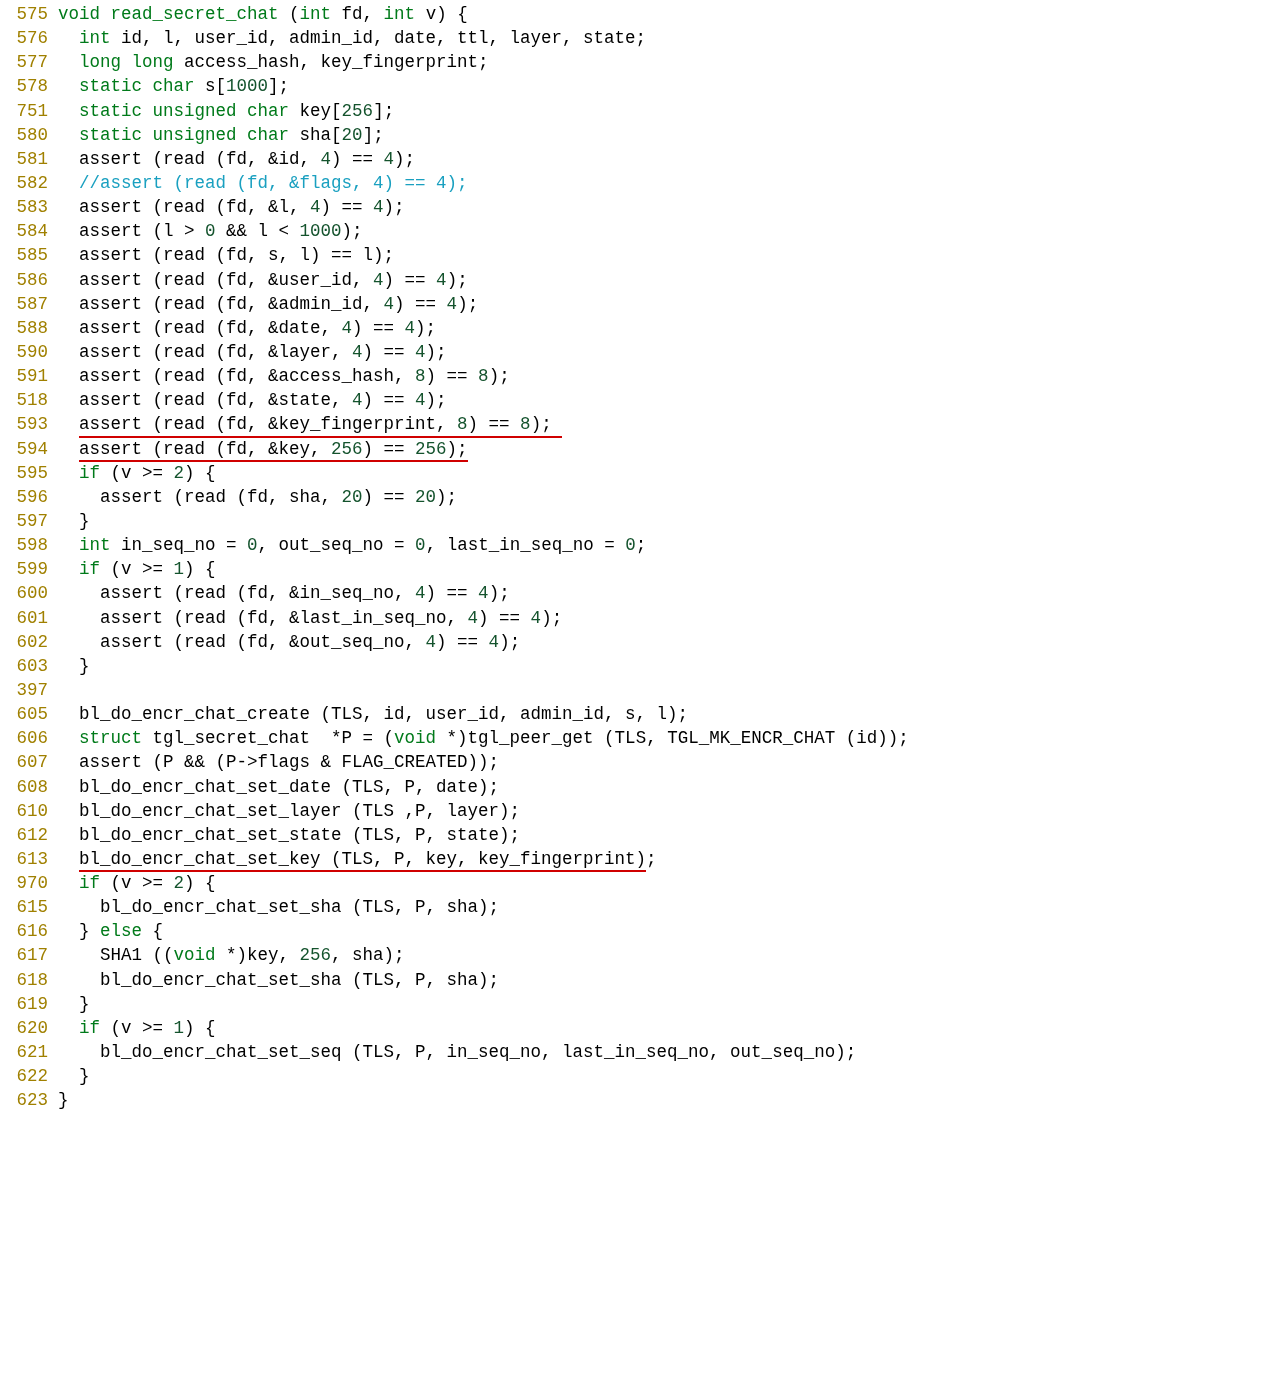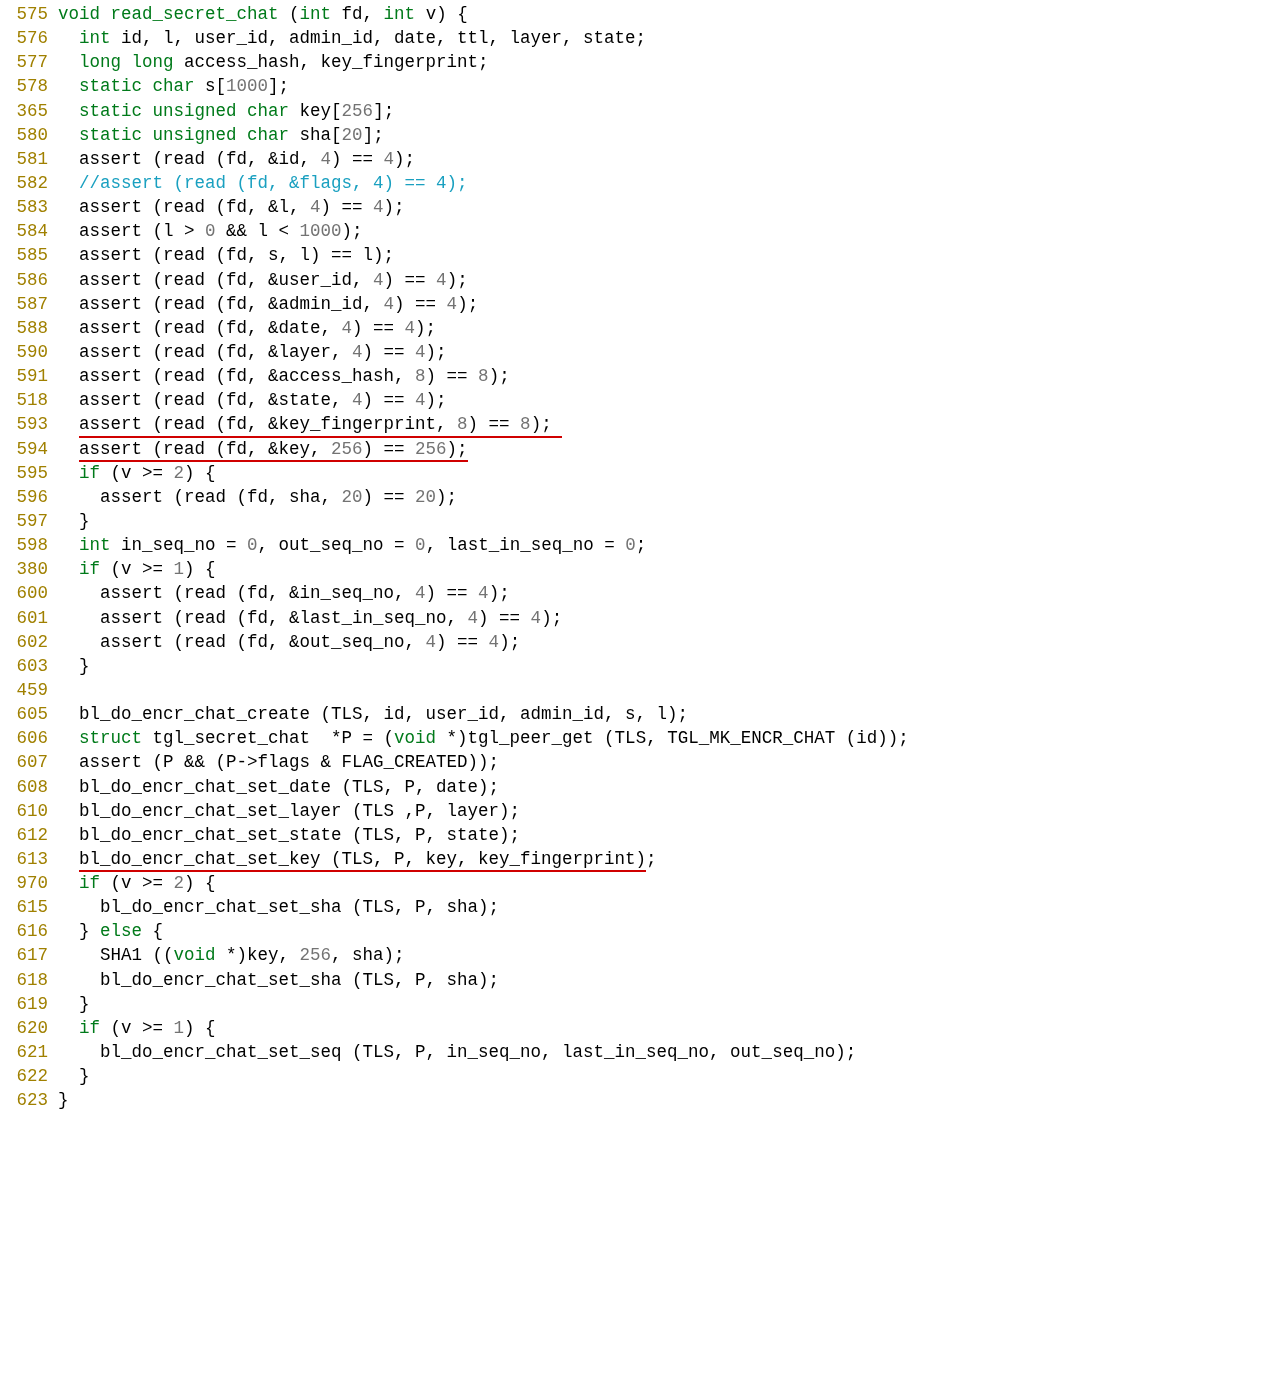--- a/index.html
+++ b/index.html
@@ -28,62 +28,62 @@
     color: #a08000;
     padding-right: 10px;
     flex-shrink: 0;
     user-select: none;
   }
   .code {
     position: relative;
   }
   .k  { color: #007a1a; text-align: right; }
   .n  { color: #000; }
-  .nm { color: #737373; margin-top: 24px; } 
+  .nm { color: #14532d; margin-top: 24px; } 
   .cm { color: #1aa0c0; }
   .underline {
     position: absolute;
     height: 2px;
     background: #d00000;
     bottom: -1px;
   }
 </style>
 </head>
 <body>
 
 <div class="code-container" id="code-root">
     <div class="code-line"><span class="lineno">575</span><span class="code"><span class="k">void</span><span class="n"> </span><span class="k">read_secret_chat</span><span class="n"> (</span><span class="k">int</span><span class="n"> fd, </span><span class="k">int</span><span class="n"> v) {</span></span></div>
     <div class="code-line"><span class="lineno">576</span><span class="code"><span>  </span><span class="k">int</span><span class="n"> id, l, user_id, admin_id, date, ttl, layer, state;</span></span></div>
     <div class="code-line"><span class="lineno">577</span><span class="code"><span>  </span><span class="k">long</span><span class="n"> </span><span class="k">long</span><span class="n"> access_hash, key_fingerprint;</span></span></div>
     <div class="code-line"><span class="lineno">578</span><span class="code"><span>  </span><span class="k">static</span><span class="n"> </span><span class="k">char</span><span class="n"> s[</span><span class="nm">1000</span><span class="n">];</span></span></div>
-    <div class="code-line"><span class="lineno">365</span><span class="code"><span>  </span><span class="k">static</span><span class="n"> </span><span class="k">unsigned</span><span class="n"> </span><span class="k">char</span><span class="n"> key[</span><span class="nm">256</span><span class="n">];</span></span></div>
+    <div class="code-line"><span class="lineno">751</span><span class="code"><span>  </span><span class="k">static</span><span class="n"> </span><span class="k">unsigned</span><span class="n"> </span><span class="k">char</span><span class="n"> key[</span><span class="nm">256</span><span class="n">];</span></span></div>
     <div class="code-line"><span class="lineno">580</span><span class="code"><span>  </span><span class="k">static</span><span class="n"> </span><span class="k">unsigned</span><span class="n"> </span><span class="k">char</span><span class="n"> sha[</span><span class="nm">20</span><span class="n">];</span></span></div>
     <div class="code-line"><span class="lineno">581</span><span class="code"><span>  </span><span class="n">assert (read (fd, &amp;id, </span><span class="nm">4</span><span class="n">) == </span><span class="nm">4</span><span class="n">);</span></span></div>
     <div class="code-line"><span class="lineno">582</span><span class="code"><span>  </span><span class="cm">//assert (read (fd, &amp;flags, 4) == 4);</span></span></div>
     <div class="code-line"><span class="lineno">583</span><span class="code"><span>  </span><span class="n">assert (read (fd, &amp;l, </span><span class="nm">4</span><span class="n">) == </span><span class="nm">4</span><span class="n">);</span></span></div>
     <div class="code-line"><span class="lineno">584</span><span class="code"><span>  </span><span class="n">assert (l &gt; </span><span class="nm">0</span><span class="n"> &amp;&amp; l &lt; </span><span class="nm">1000</span><span class="n">);</span></span></div>
     <div class="code-line"><span class="lineno">585</span><span class="code"><span>  </span><span class="n">assert (read (fd, s, l) == l);</span></span></div>
     <div class="code-line"><span class="lineno">586</span><span class="code"><span>  </span><span class="n">assert (read (fd, &amp;user_id, </span><span class="nm">4</span><span class="n">) == </span><span class="nm">4</span><span class="n">);</span></span></div>
     <div class="code-line"><span class="lineno">587</span><span class="code"><span>  </span><span class="n">assert (read (fd, &amp;admin_id, </span><span class="nm">4</span><span class="n">) == </span><span class="nm">4</span><span class="n">);</span></span></div>
     <div class="code-line"><span class="lineno">588</span><span class="code"><span>  </span><span class="n">assert (read (fd, &amp;date, </span><span class="nm">4</span><span class="n">) == </span><span class="nm">4</span><span class="n">);</span></span></div>
     <div class="code-line"><span class="lineno">590</span><span class="code"><span>  </span><span class="n">assert (read (fd, &amp;layer, </span><span class="nm">4</span><span class="n">) == </span><span class="nm">4</span><span class="n">);</span></span></div>
     <div class="code-line"><span class="lineno">591</span><span class="code"><span>  </span><span class="n">assert (read (fd, &amp;access_hash, </span><span class="nm">8</span><span class="n">) == </span><span class="nm">8</span><span class="n">);</span></span></div>
     <div class="code-line"><span class="lineno">518</span><span class="code"><span>  </span><span class="n">assert (read (fd, &amp;state, </span><span class="nm">4</span><span class="n">) == </span><span class="nm">4</span><span class="n">);</span></span></div>
     <div class="code-line"><span class="lineno">593</span><span class="code"><span>  </span><span class="n">assert (read (fd, &amp;key_fingerprint, </span><span class="nm">8</span><span class="n">) == </span><span class="nm">8</span><span class="n">);</span><span class="underline" style="left: 21.0063px; width: 483.144px;"></span></span></div>
     <div class="code-line"><span class="lineno">594</span><span class="code"><span>  </span><span class="n">assert (read (fd, &amp;key, </span><span class="nm">256</span><span class="n">) == </span><span class="nm">256</span><span class="n">);</span><span class="underline" style="left: 21.0063px; width: 388.616px;"></span></span></div>
     <div class="code-line"><span class="lineno">595</span><span class="code"><span>  </span><span class="k">if</span><span class="n"> (v &gt;= </span><span class="nm">2</span><span class="n">) {</span></span></div>
     <div class="code-line"><span class="lineno">596</span><span class="code"><span>    </span><span class="n">assert (read (fd, sha, </span><span class="nm">20</span><span class="n">) == </span><span class="nm">20</span><span class="n">);</span></span></div>
     <div class="code-line"><span class="lineno">597</span><span class="code"><span>  </span><span class="n">}</span></span></div>
     <div class="code-line"><span class="lineno">598</span><span class="code"><span>  </span><span class="k">int</span><span class="n"> in_seq_no = </span><span class="nm">0</span><span class="n">, out_seq_no = </span><span class="nm">0</span><span class="n">, last_in_seq_no = </span><span class="nm">0</span><span class="n">;</span></span></div>
-    <div class="code-line"><span class="lineno">380</span><span class="code"><span>  </span><span class="k">if</span><span class="n"> (v &gt;= </span><span class="nm">1</span><span class="n">) {</span></span></div>
+    <div class="code-line"><span class="lineno">599</span><span class="code"><span>  </span><span class="k">if</span><span class="n"> (v &gt;= </span><span class="nm">1</span><span class="n">) {</span></span></div>
     <div class="code-line"><span class="lineno">600</span><span class="code"><span>    </span><span class="n">assert (read (fd, &amp;in_seq_no, </span><span class="nm">4</span><span class="n">) == </span><span class="nm">4</span><span class="n">);</span></span></div>
     <div class="code-line"><span class="lineno">601</span><span class="code"><span>    </span><span class="n">assert (read (fd, &amp;last_in_seq_no, </span><span class="nm">4</span><span class="n">) == </span><span class="nm">4</span><span class="n">);</span></span></div>
     <div class="code-line"><span class="lineno">602</span><span class="code"><span>    </span><span class="n">assert (read (fd, &amp;out_seq_no, </span><span class="nm">4</span><span class="n">) == </span><span class="nm">4</span><span class="n">);</span></span></div>
     <div class="code-line"><span class="lineno">603</span><span class="code"><span>  </span><span class="n">}</span></span></div>
-    <div class="code-line"><span class="lineno">459</span><span class="code"><span class="n"></span></span></div>
+    <div class="code-line"><span class="lineno">397</span><span class="code"><span class="n"></span></span></div>
     <div class="code-line"><span class="lineno">605</span><span class="code"><span>  </span><span class="n">bl_do_encr_chat_create (TLS, id, user_id, admin_id, s, l);</span></span></div>
     <div class="code-line"><span class="lineno">606</span><span class="code"><span>  </span><span class="k">struct</span><span class="n"> tgl_secret_chat  *P = (</span><span class="k">void</span><span class="n"> *)tgl_peer_get (TLS, TGL_MK_ENCR_CHAT (id));</span></span></div>
     <div class="code-line"><span class="lineno">607</span><span class="code"><span>  </span><span class="n">assert (P &amp;&amp; (P-&gt;flags &amp; FLAG_CREATED));</span></span></div>
     <div class="code-line"><span class="lineno">608</span><span class="code"><span>  </span><span class="n">bl_do_encr_chat_set_date (TLS, P, date);</span></span></div>
     <div class="code-line"><span class="lineno">610</span><span class="code"><span>  </span><span class="n">bl_do_encr_chat_set_layer (TLS ,P, layer);</span></span></div>
     <div class="code-line"><span class="lineno">612</span><span class="code"><span>  </span><span class="n">bl_do_encr_chat_set_state (TLS, P, state);</span></span></div>
     <div class="code-line"><span class="lineno">613</span><span class="code"><span>  </span><span class="n">bl_do_encr_chat_set_key (TLS, P, key, key_fingerprint);</span><span class="underline" style="left: 21.0063px; width: 567.169px;"></span></span></div>
     <div class="code-line"><span class="lineno">970</span><span class="code"><span>  </span><span class="k">if</span><span class="n"> (v &gt;= </span><span class="nm">2</span><span class="n">) {</span></span></div>
     <div class="code-line"><span class="lineno">615</span><span class="code"><span>    </span><span class="n">bl_do_encr_chat_set_sha (TLS, P, sha);</span></span></div>
     <div class="code-line"><span class="lineno">616</span><span class="code"><span>  </span><span class="n">} </span><span class="k">else</span><span class="n"> {</span></span></div>

